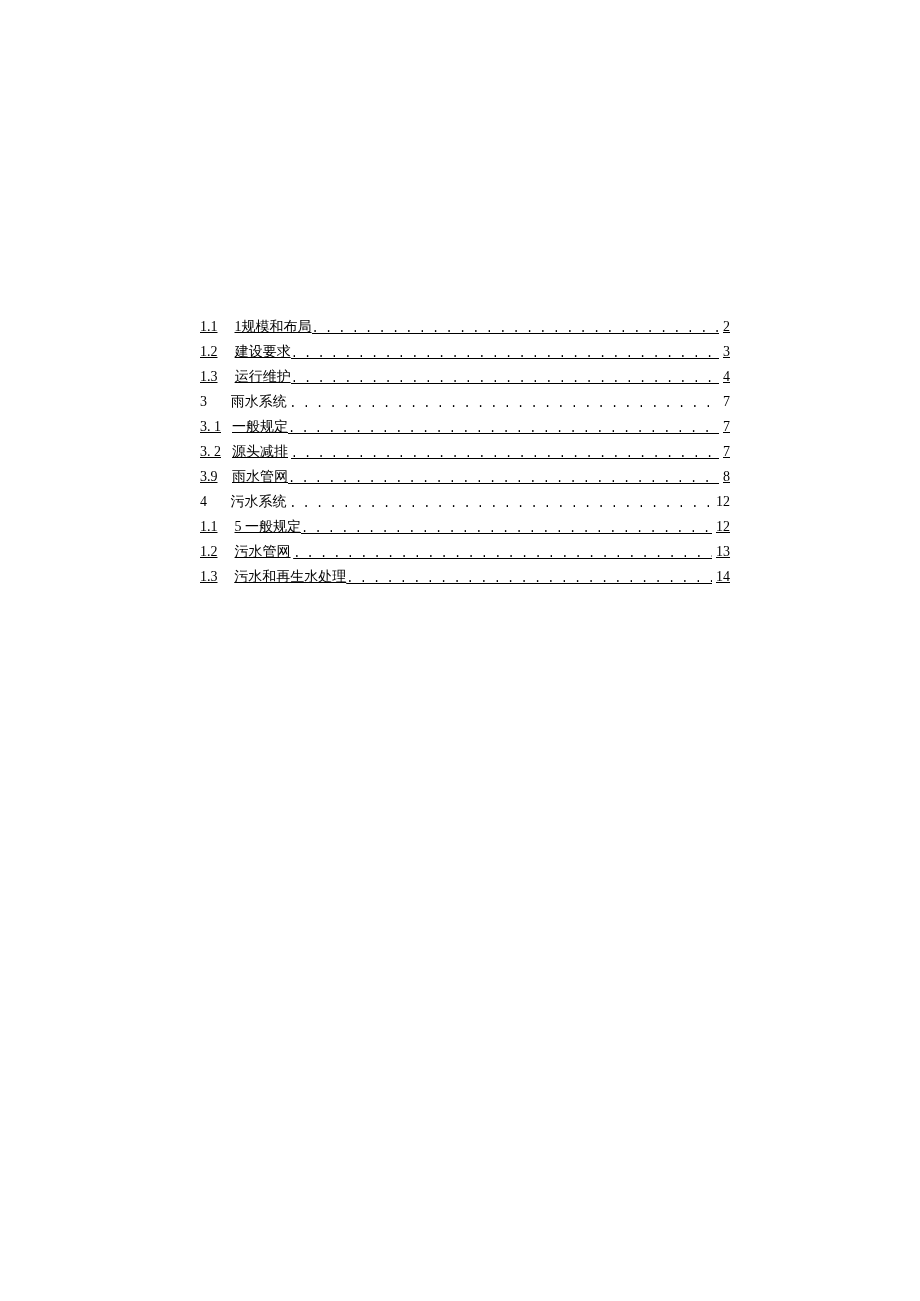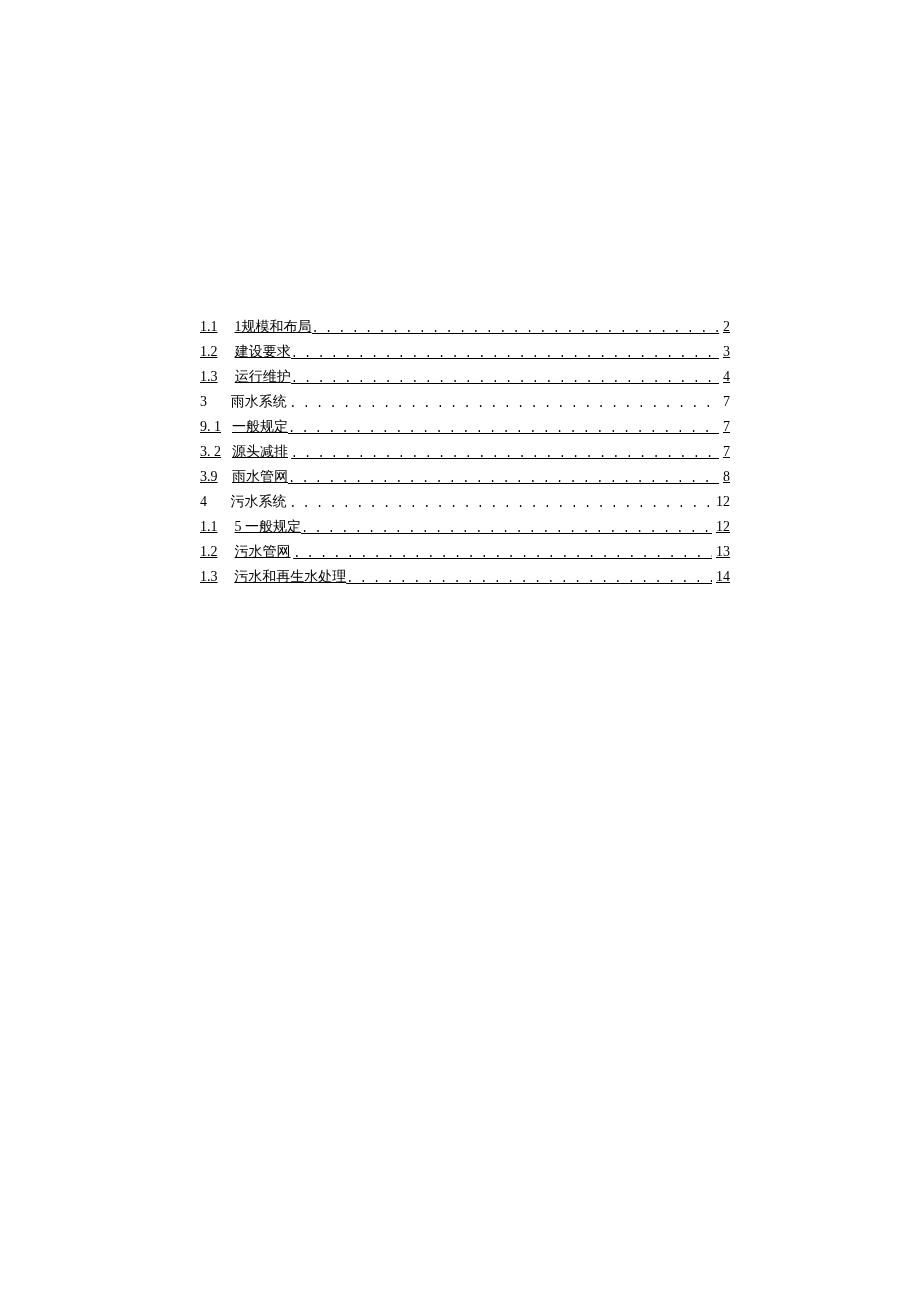--- a/index.html
+++ b/index.html
@@ -102,21 +102,21 @@
     <div class="row level1">
       <span class="num lvl1">3</span>
       <span class="gap"></span>
       <span class="title">雨水系统</span>
       <span class="gap"></span>
       <span class="dots"></span>
       <span class="pg">7</span>
     </div>
 
     <div class="row level2">
-      <span class="num lvl2">9. 1</span>
+      <span class="num lvl2">3. 1</span>
       <span class="title">一般规定</span>
       <span class="dots"></span>
       <span class="pg">7</span>
     </div>
 
     <div class="row level2">
       <span class="num lvl2">3. 2</span>
       <span class="title">源头减排</span>
       <span class="gap"></span>
       <span class="dots"></span>

